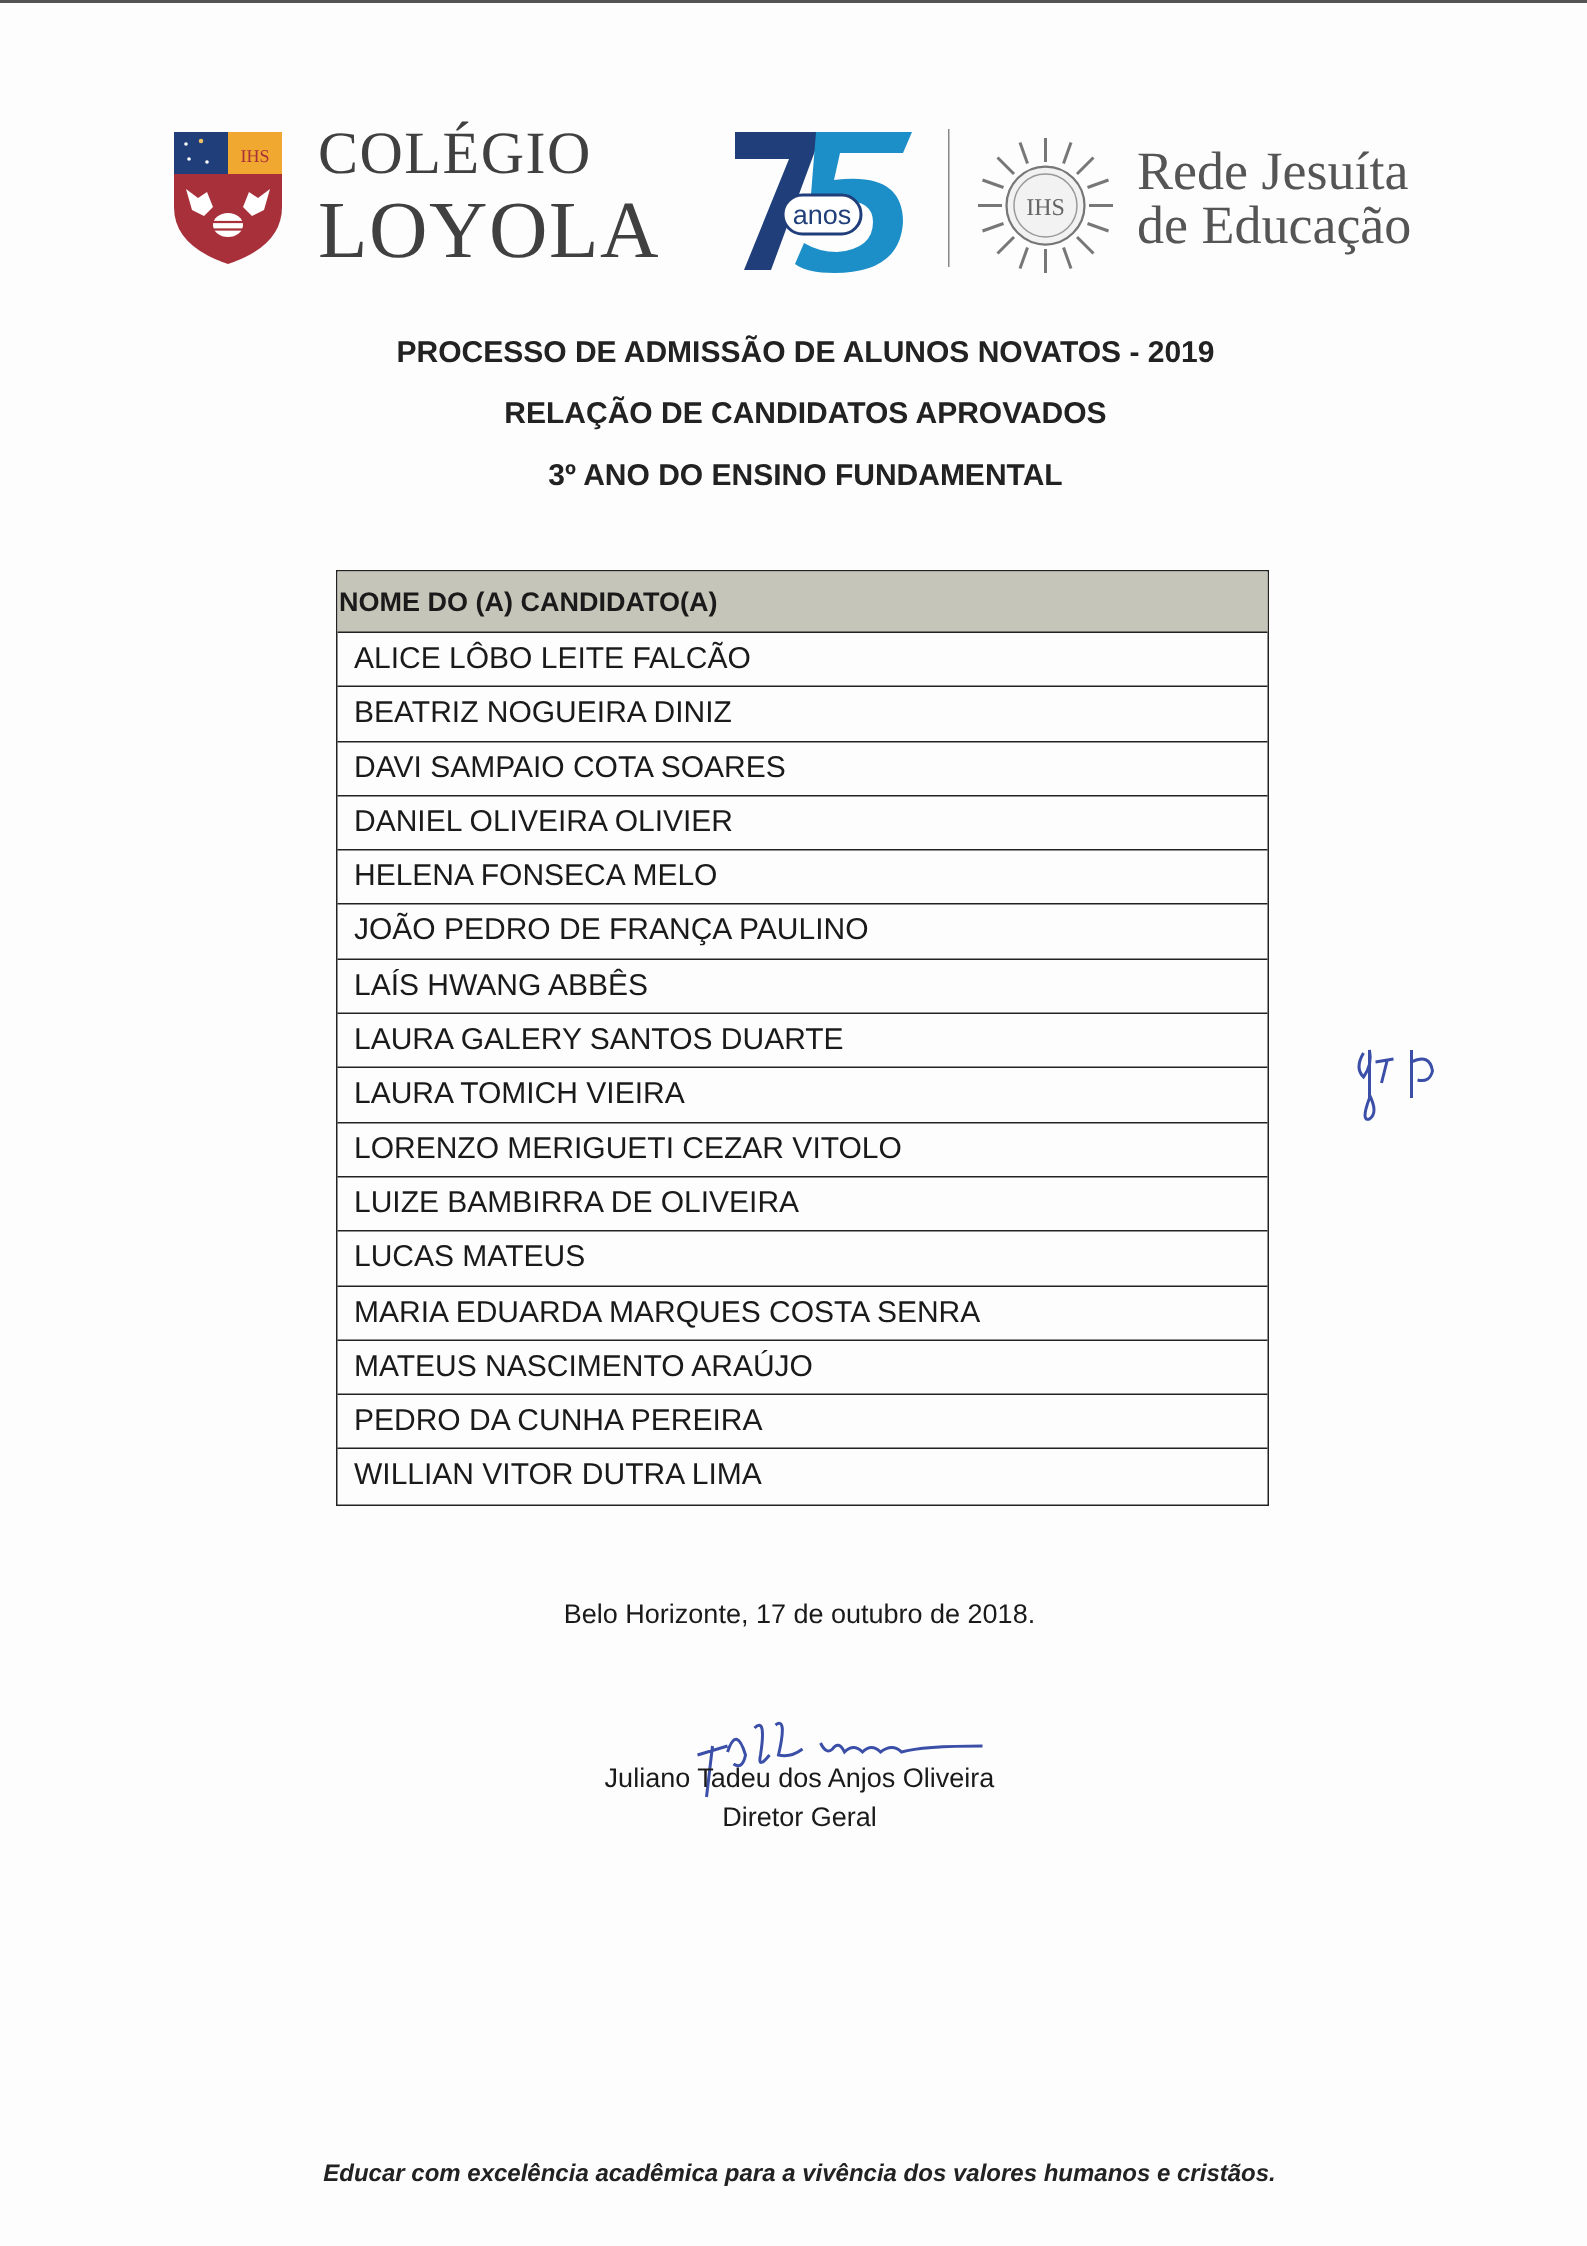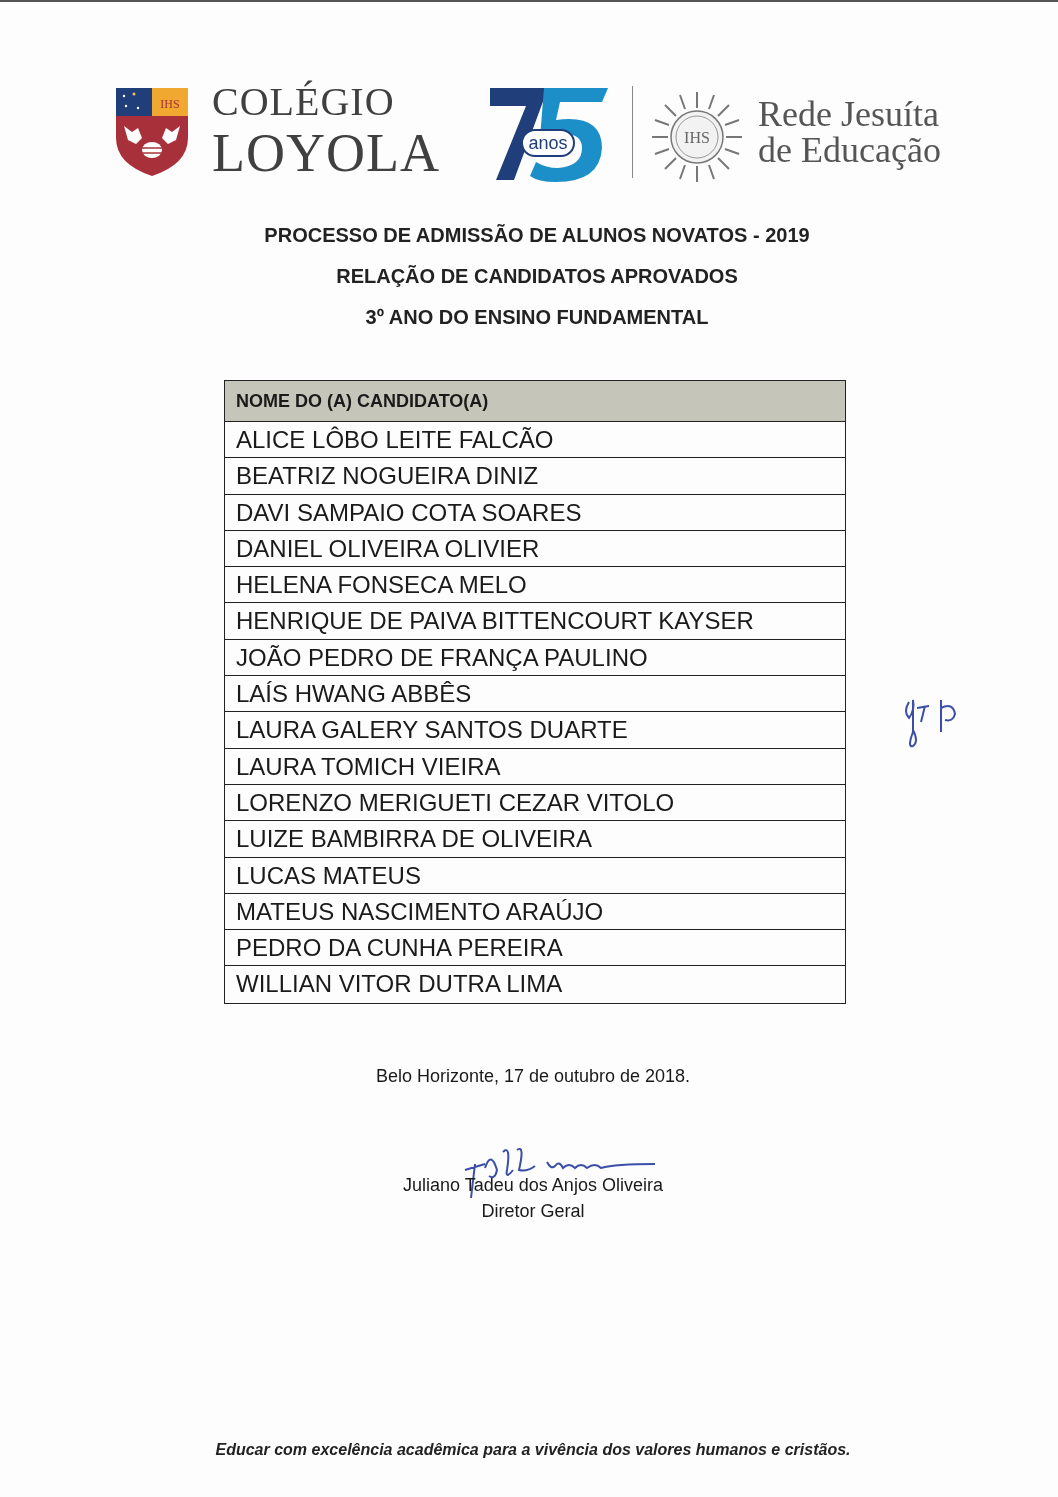--- a/index.html
+++ b/index.html
@@ -17,22 +17,22 @@
     .seventy { position: absolute; left: 374px; top: 4px; width: 128px; height: 100px; }
     .divider { position: absolute; left: 522px; top: 6px; width: 1px; height: 92px; background: #888; }
     .sun { position: absolute; left: 540px; top: 10px; width: 94px; height: 94px; }
     .rede-text { position: absolute; left: 648px; top: 16px; font-family: Liberation Serif, serif; color: #555; font-size: 36px; line-height: 36px; }
     .rede-text span { display: block; }
     
     .titles { position: absolute; left: 0; top: 220px; width: 1074px; text-align: center; font-weight: bold; font-size: 20px; color: #222; }
     .titles div { height: 41px; line-height: 30px; }
     
     .table { position: absolute; left: 224px; top: 380px; width: 620px; border: 1.5px solid #222; border-collapse: collapse; }
-    .table .th { background: #c6c5b9; height: 40px; line-height: 40px; padding-left: 11px; font-weight: bold; font-size: 18px; border-bottom: 1.5px solid #222; }
-    .table .row { height: 35px; line-height: 35px; padding-left: 11px; font-size: 24px; border-bottom: 1.5px solid #222; box-sizing: border-box; height: 36.3px; }
+    .table .th { background: #c6c5b9; height: 40px; line-height: 40px; padding-left: 1px; font-weight: bold; font-size: 18px; border-bottom: 1.5px solid #222; }
+    .table .row { height: 35px; line-height: 35px; padding-left: 11px; font-size: 20px; border-bottom: 1.5px solid #222; box-sizing: border-box; height: 36.3px; }
     .table .row:last-child { border-bottom: none; }
     .location { position: absolute; left: 0; top: 1066px; width: 1066px; text-align: center; font-size: 18px; }
     .signature { position: absolute; left: 455px; top: 1140px; width: 220px; height: 60px; }
     .signer { position: absolute; left: 0; top: 1172px; width: 1066px; text-align: center; font-size: 18px; line-height: 26px; }
     .initials { position: absolute; left: 895px; top: 692px; width: 90px; height: 60px; }
     .footer { position: absolute; left: 0; top: 1441px; width: 1066px; text-align: center; font-size: 16px; font-style: italic; font-weight: bold; color: #222; }
   </style>
 </head>
 <body>
 
@@ -100,28 +100,28 @@
   <div>3º ANO DO ENSINO FUNDAMENTAL</div>
 </div>
 
 <div class="table">
   <div class="th">NOME DO (A) CANDIDATO(A)</div>
   <div class="row">ALICE LÔBO LEITE FALCÃO</div>
   <div class="row">BEATRIZ NOGUEIRA DINIZ</div>
   <div class="row">DAVI SAMPAIO COTA SOARES</div>
   <div class="row">DANIEL OLIVEIRA OLIVIER</div>
   <div class="row">HELENA FONSECA MELO</div>
-  <div class="row">HENRIQUE DE PAIVA BITTENCOURT KAYSER</div>
   <div class="row">JOÃO PEDRO DE FRANÇA PAULINO</div>
   <div class="row">LAÍS HWANG ABBÊS</div>
   <div class="row">LAURA GALERY SANTOS DUARTE</div>
   <div class="row">LAURA TOMICH VIEIRA</div>
   <div class="row">LORENZO MERIGUETI CEZAR VITOLO</div>
   <div class="row">LUIZE BAMBIRRA DE OLIVEIRA</div>
   <div class="row">LUCAS MATEUS</div>
+  <div class="row">MARIA EDUARDA MARQUES COSTA SENRA</div>
   <div class="row">MATEUS NASCIMENTO ARAÚJO</div>
   <div class="row">PEDRO DA CUNHA PEREIRA</div>
   <div class="row">WILLIAN VITOR DUTRA LIMA</div>
 </div>
 
 <svg class="initials" viewBox="0 0 90 60">
   <path d="M14 10 Q8 20 14 26 Q20 18 18 8 L18 40 Q12 56 18 54 Q24 50 18 38 M22 16 L34 14 M30 14 L26 30 M46 8 L46 40 M46 16 Q58 10 60 22 Q58 30 50 28" fill="none" stroke="#3b4fa8" stroke-width="2"></path>
 </svg>
 
 <div class="location">Belo Horizonte, 17 de outubro de 2018.</div>

